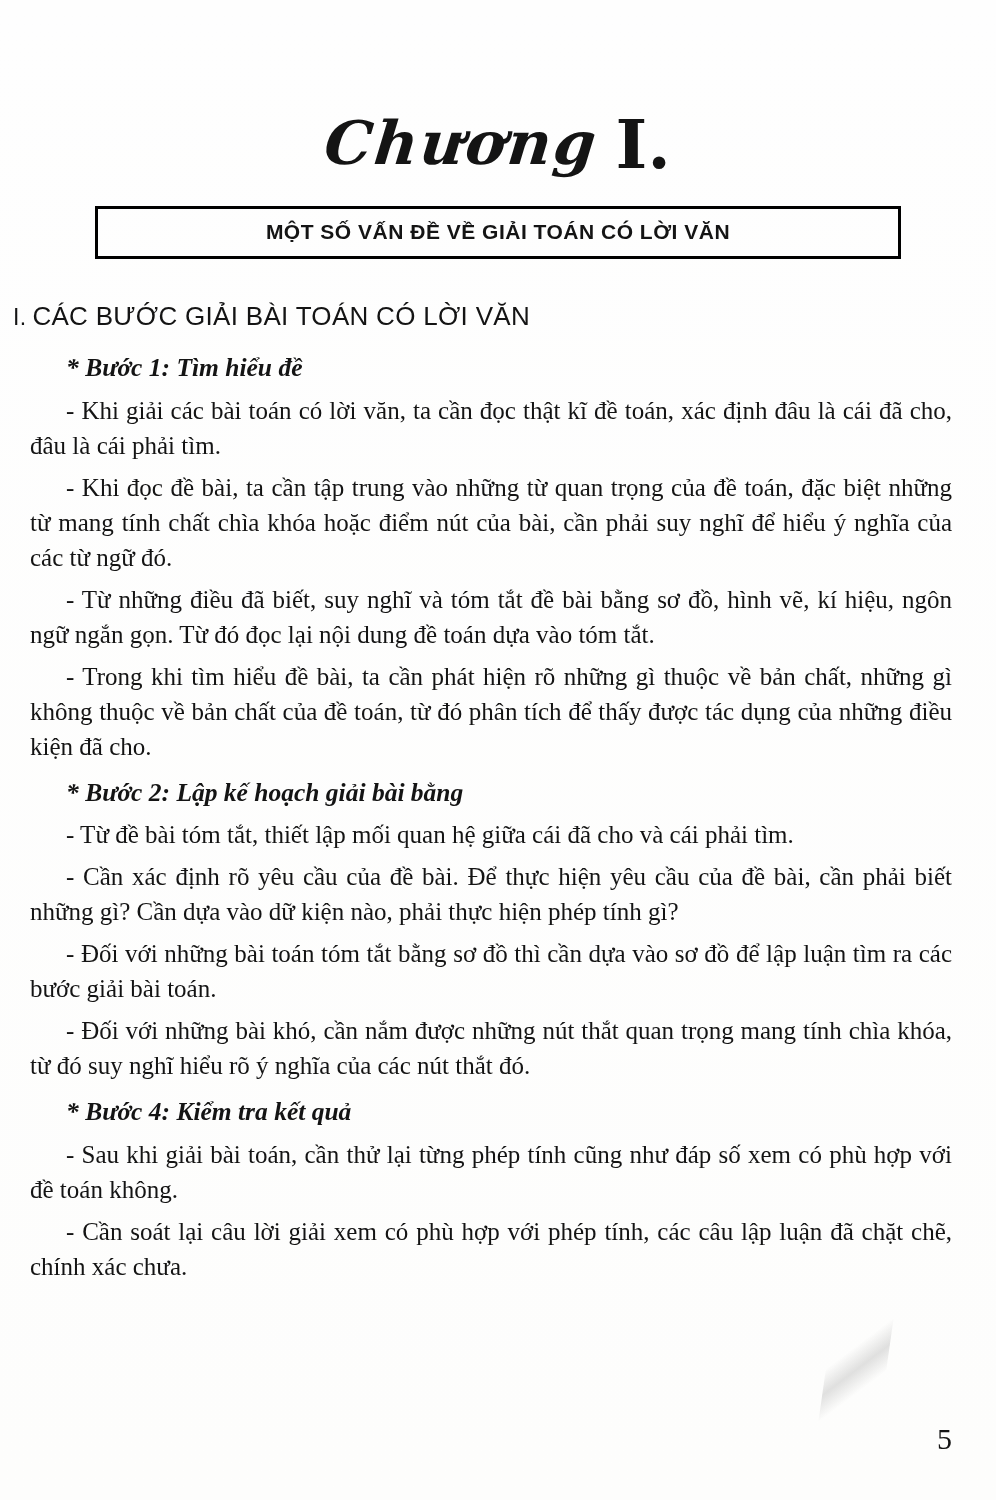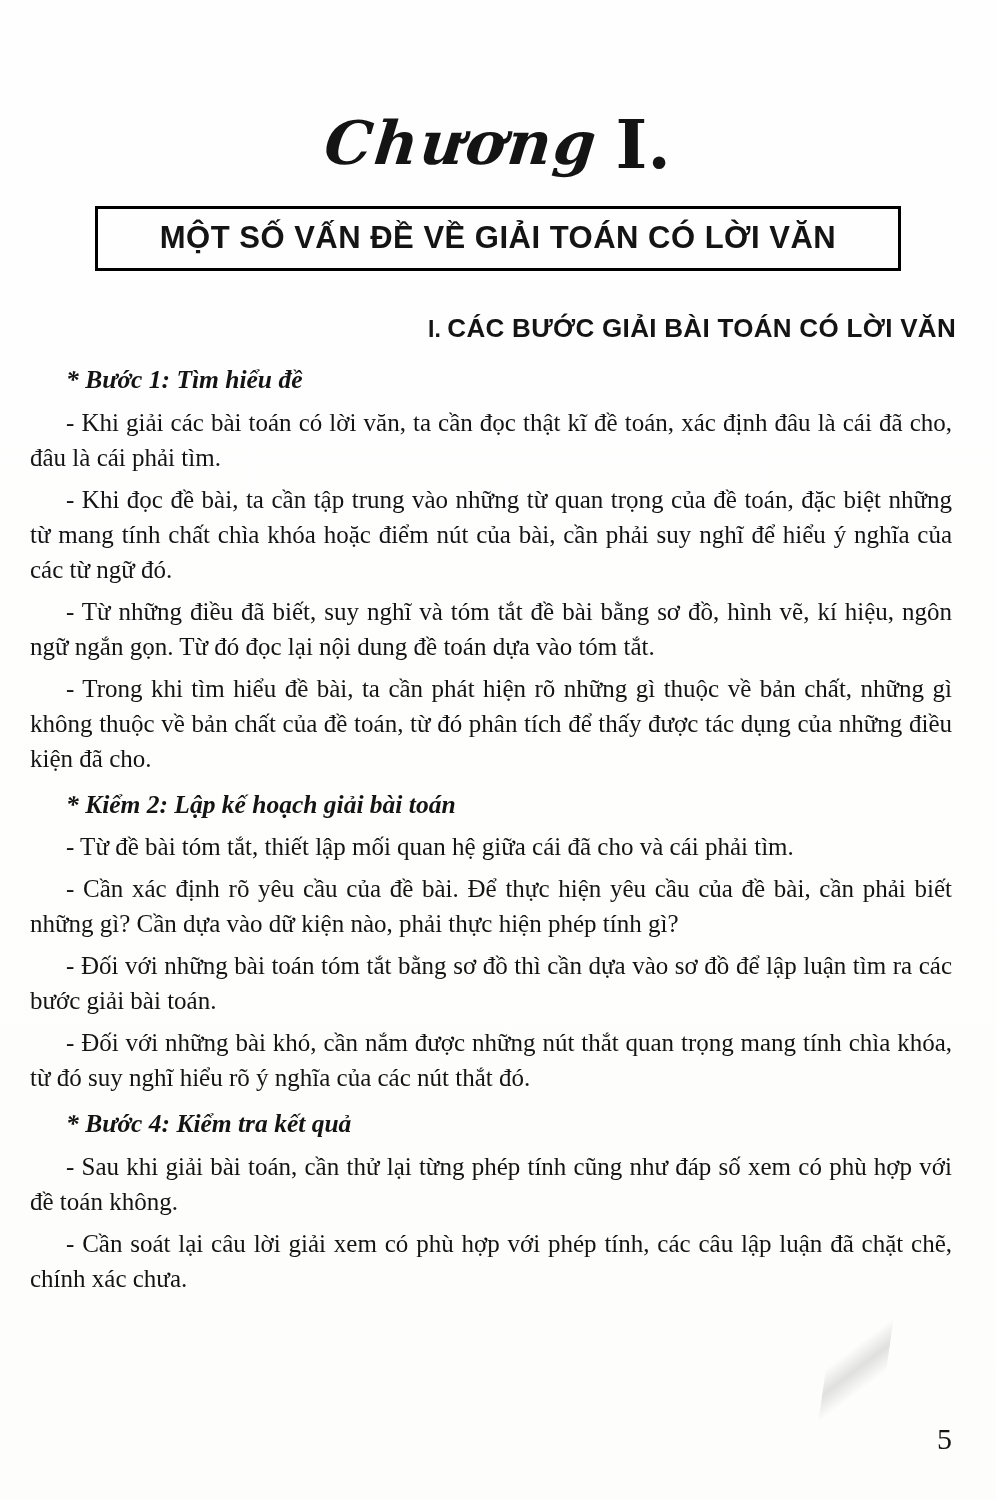--- a/index.html
+++ b/index.html
@@ -42,31 +42,30 @@
   
   .title-box {
     margin:22px auto 0 auto;
     width:806px;
     border:3px solid #000;
     box-sizing:border-box;
     padding:11px 8px 12px 8px;
     text-align:center;
     font-family:"Liberation Sans","DejaVu Sans",sans-serif;
     font-weight:bold;
-    font-size:31px;
+    font-size:21px;
     letter-spacing:0.5px;
   }
   
   .section-heading {
-    margin:42px 40px 0 32px;
+    margin:42px 40px 0 13px;
     font-family:"Liberation Sans","DejaVu Sans",sans-serif;
-    font-weight:bold;
+    font-weight:normal;
     font-size:26px;
     letter-spacing:0.3px;
-    text-align:right;
   }
   .section-heading .roman { font-size:23px; margin-right:6px; }
   
   .content {
     margin:18px 44px 0 30px;
     font-size:25px;
     line-height:1.40;
     text-align:justify;
   }
   .step {
@@ -115,21 +114,21 @@
   <div class="section-heading">
     <span class="roman">I.</span><span>CÁC BƯỚC GIẢI BÀI TOÁN CÓ LỜI VĂN</span>
   </div>
 
   <div class="content">
       <div class="step">* Bước 1: Tìm hiểu đề</div>
       <div class="para">- Khi giải các bài toán có lời văn, ta cần đọc thật kĩ đề toán, xác định đâu là cái đã cho, đâu là cái phải tìm.</div>
       <div class="para">- Khi đọc đề bài, ta cần tập trung vào những từ quan trọng của đề toán, đặc biệt những từ mang tính chất chìa khóa hoặc điểm nút của bài, cần phải suy nghĩ để hiểu ý nghĩa của các từ ngữ đó.</div>
       <div class="para">- Từ những điều đã biết, suy nghĩ và tóm tắt đề bài bằng sơ đồ, hình vẽ, kí hiệu, ngôn ngữ ngắn gọn. Từ đó đọc lại nội dung đề toán dựa vào tóm tắt.</div>
       <div class="para">- Trong khi tìm hiểu đề bài, ta cần phát hiện rõ những gì thuộc về bản chất, những gì không thuộc về bản chất của đề toán, từ đó phân tích để thấy được tác dụng của những điều kiện đã cho.</div>
-      <div class="step">* Kiểm 2: Lập kế hoạch giải bài toán</div>
+      <div class="step">* Bước 2: Lập kế hoạch giải bài bằng</div>
       <div class="para">- Từ đề bài tóm tắt, thiết lập mối quan hệ giữa cái đã cho và cái phải tìm.</div>
       <div class="para">- Cần xác định rõ yêu cầu của đề bài. Để thực hiện yêu cầu của đề bài, cần phải biết những gì? Cần dựa vào dữ kiện nào, phải thực hiện phép tính gì?</div>
       <div class="para">- Đối với những bài toán tóm tắt bằng sơ đồ thì cần dựa vào sơ đồ để lập luận tìm ra các bước giải bài toán.</div>
       <div class="para">- Đối với những bài khó, cần nắm được những nút thắt quan trọng mang tính chìa khóa, từ đó suy nghĩ hiểu rõ ý nghĩa của các nút thắt đó.</div>
       <div class="step">* Bước 4: Kiểm tra kết quả</div>
       <div class="para">- Sau khi giải bài toán, cần thử lại từng phép tính cũng như đáp số xem có phù hợp với đề toán không.</div>
       <div class="para">- Cần soát lại câu lời giải xem có phù hợp với phép tính, các câu lập luận đã chặt chẽ, chính xác chưa.</div>
     </div>
 
   <div class="scan-streak"></div>

